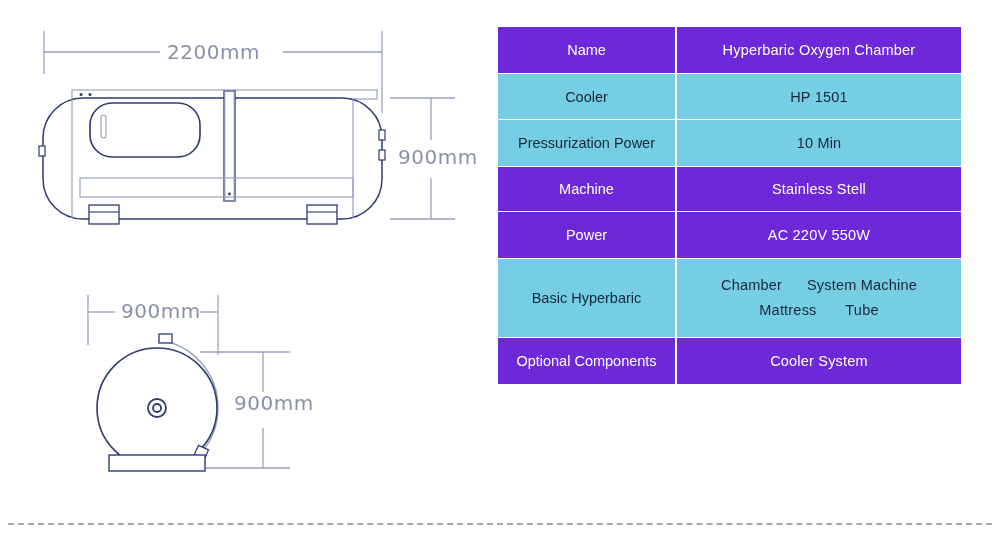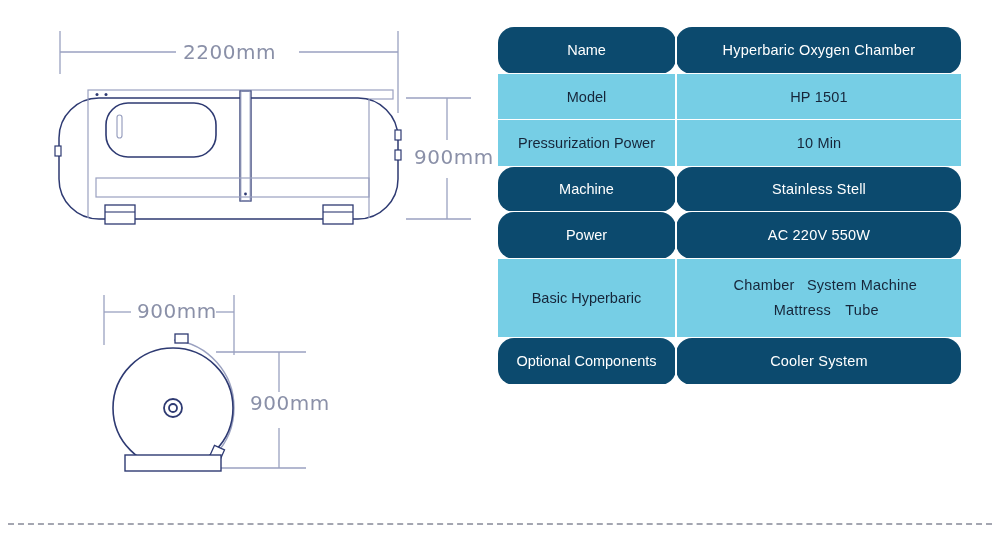--- a/index.html
+++ b/index.html
@@ -18,21 +18,21 @@
   #stage {
     position: absolute;
     left: 0; top: 0;
     width: 1000px;
     height: 554px;
   }
 
   
   #drawings {
     position: absolute;
-    left: 16px; top: 0;
+    left: 0; top: 0;
     width: 406px;
     height: 500px;
   }
   #drawings svg { display: block; }
 
   .dim-text {
     position: absolute;
     color: #8a90a8;
     font-size: 20px;
     letter-spacing: 0.5px;
@@ -61,31 +61,30 @@
     padding: 0 4px;
     border-right: 2px solid #ffffff;
     border-bottom: 1px solid #ffffff;
     font-family: "Liberation Sans", sans-serif;
   }
   #spec-table td:last-child { border-right: none; }
   #spec-table col.c-label { width: 178px; }
   #spec-table col.c-value { width: 285px; }
 
   tr.row-dark td {
-    background: #0c4a6e;
+    background: #6d28d9;
     color: #ffffff;
-    border-radius: 16px;
   }
   tr.row-light td {
     background: #76cee5;
     color: #16263a;
   }
   .cell-value { letter-spacing: 0.2px; }
   .multi-line { line-height: 1.75; }
-  .mc-col1 { display:inline-block; min-width: 86px; text-align: center; }
+  .mc-col1 { display:inline-block; min-width: 86px; text-align: left; }
 
   
   #bottom-rule {
     position: absolute;
     left: 8px;
     top: 523px;
     width: 984px;
     height: 0;
     border-top: 2px dashed #5a5f72;
     opacity: 0.55;
@@ -208,21 +207,21 @@
       <col class="c-value">
     </colgroup>
     <tbody>
 
       <tr class="row-dark">
         <td class="cell-label" style="height:46px">Name</td>
         <td class="cell-value">Hyperbaric Oxygen Chamber</td>
       </tr>
 
       <tr class="row-light">
-        <td class="cell-label" style="height:45px">Model</td>
+        <td class="cell-label" style="height:45px">Cooler</td>
         <td class="cell-value">HP 1501</td>
       </tr>
 
 
       <tr class="row-light">
         <td class="cell-label" style="height:46px">Pressurization Power</td>
         <td class="cell-value">10 Min</td>
       </tr>
 
       <tr class="row-dark">

